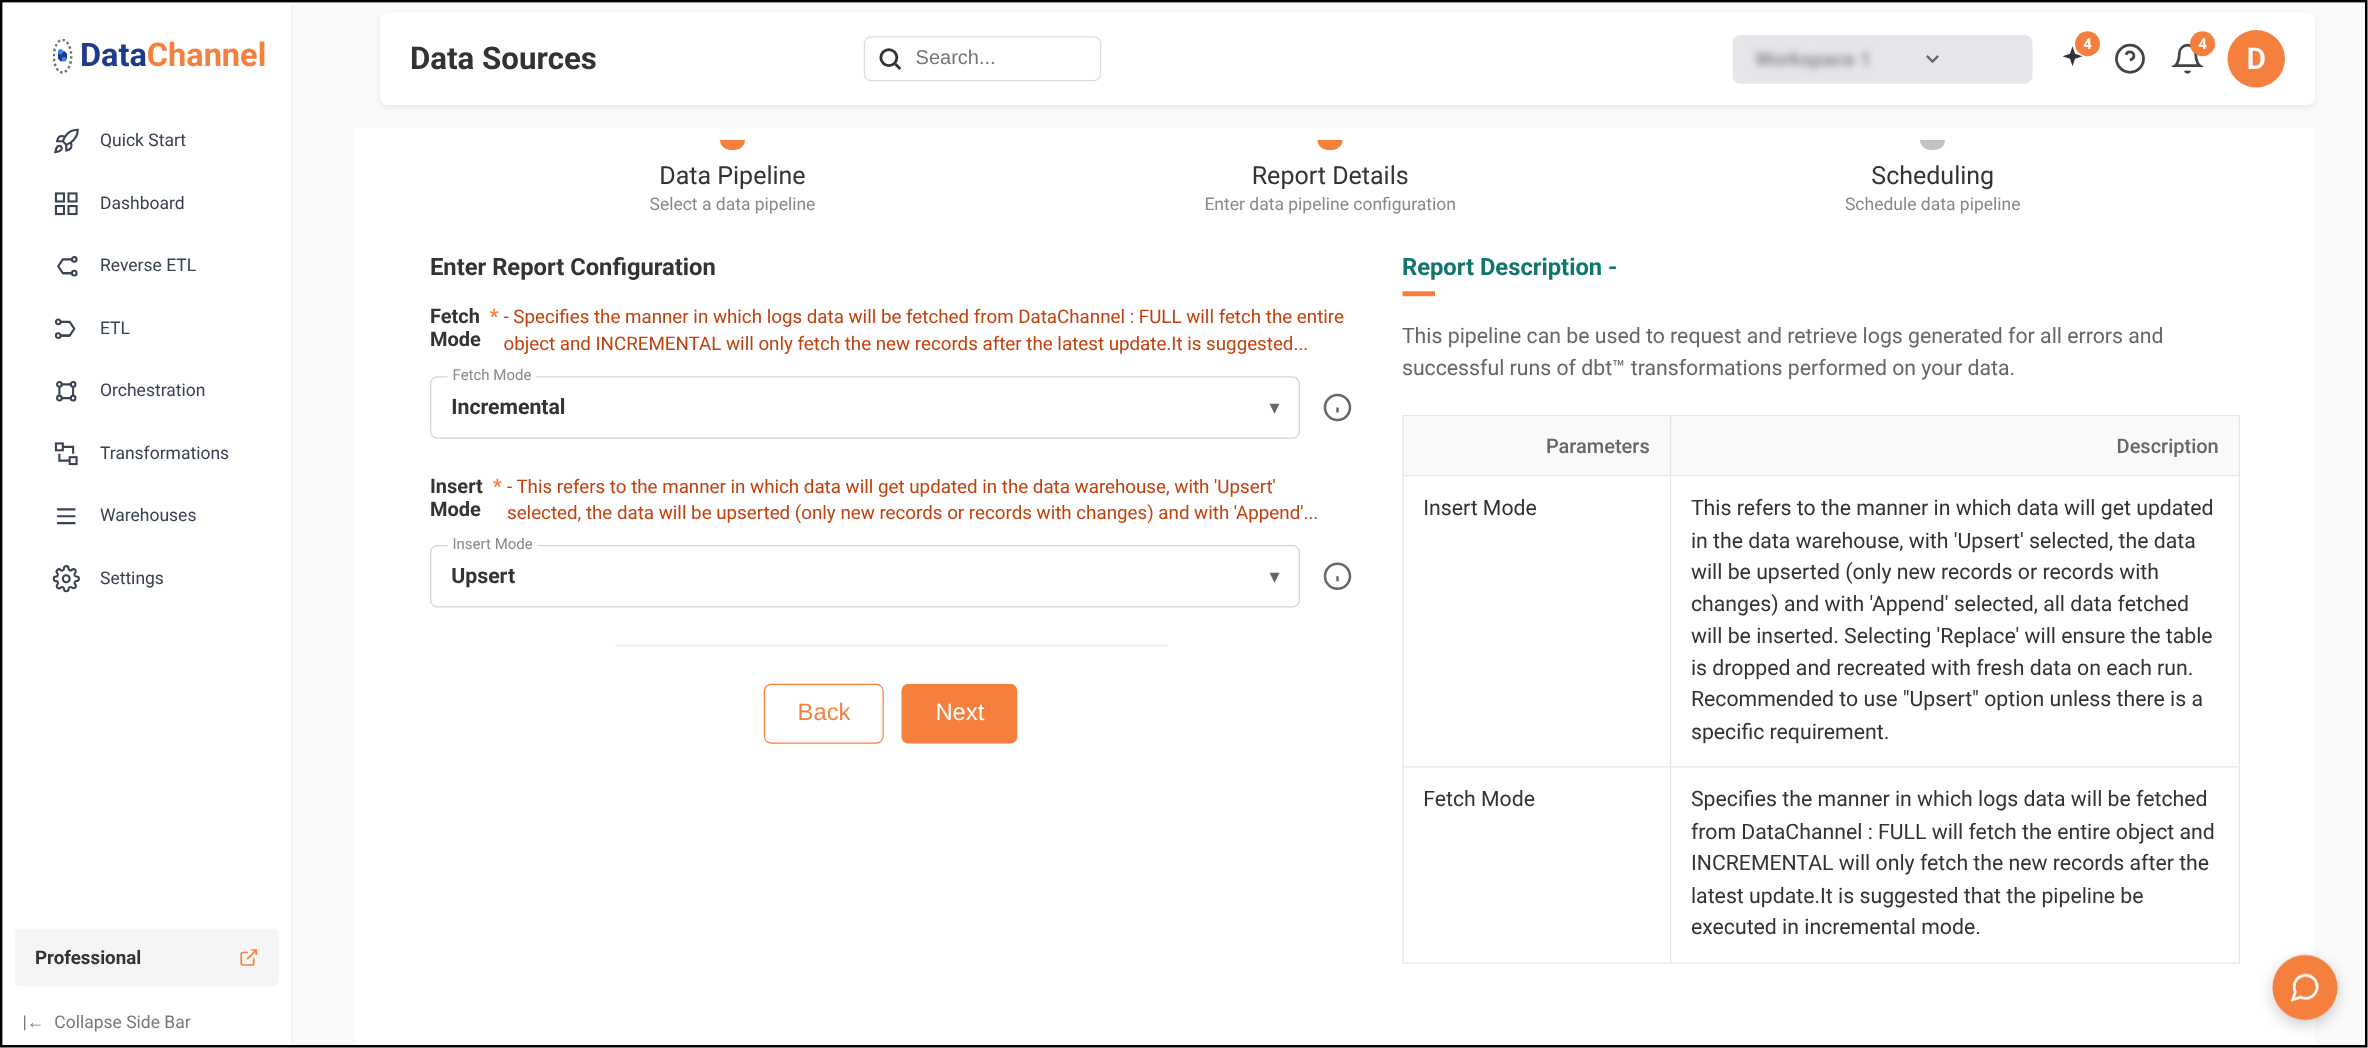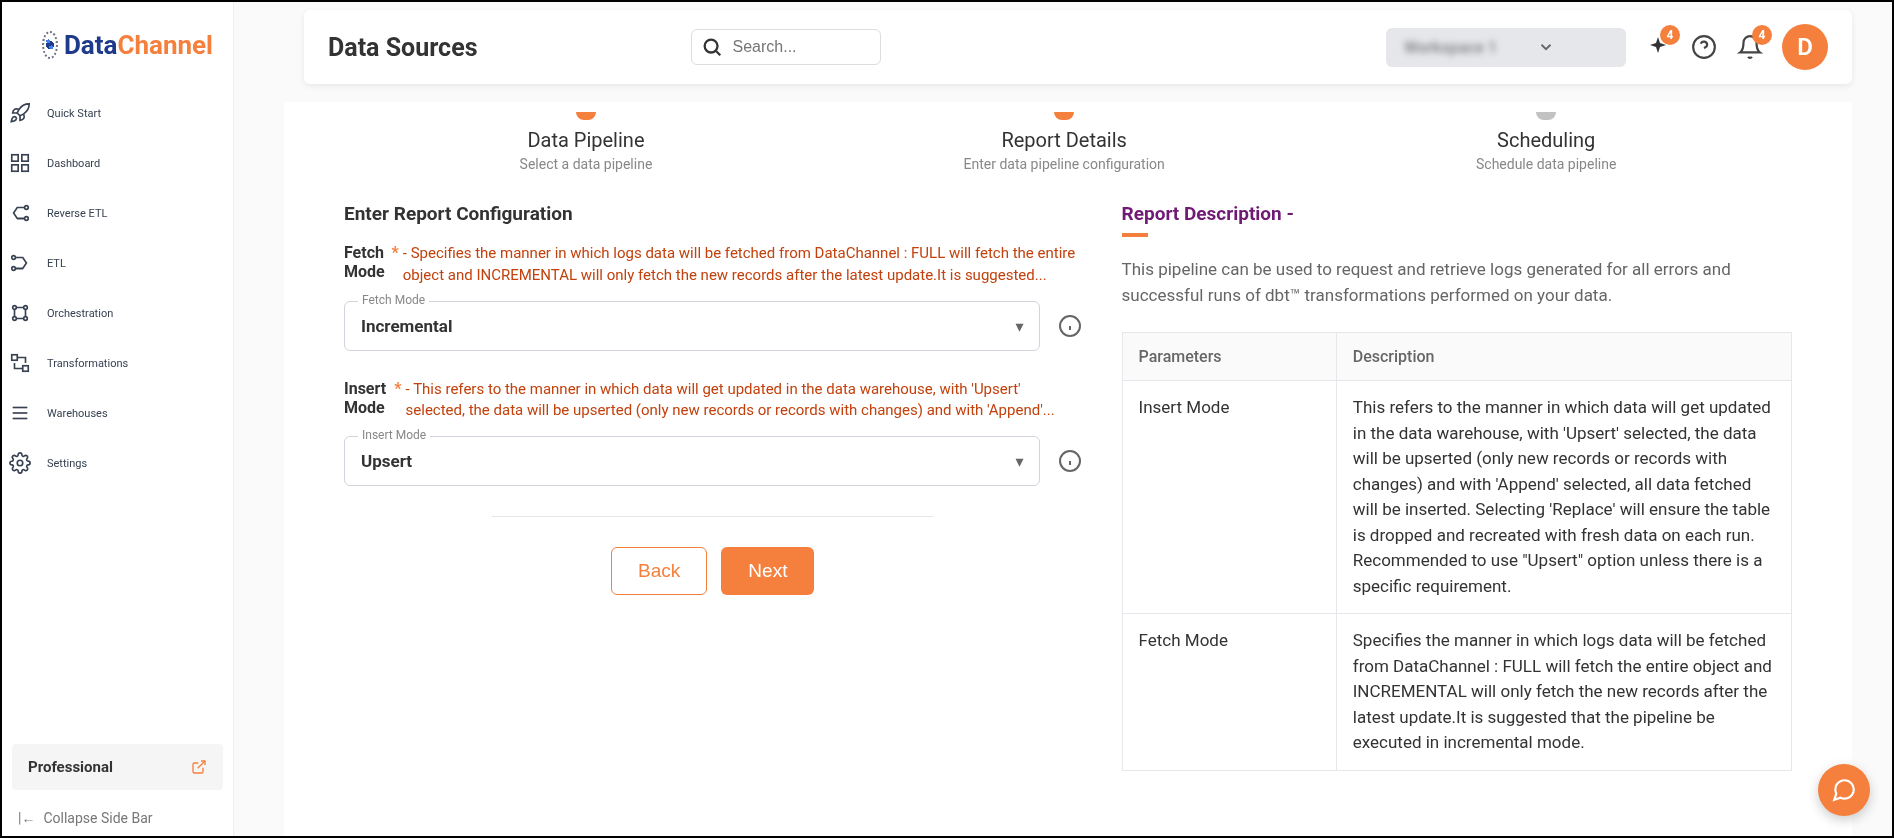--- a/index.html
+++ b/index.html
@@ -7,21 +7,21 @@
   .root { display: flex; height: 834px; }
 
   
   .sidebar { width: 232px; background: #fff; display: flex; flex-direction: column; border-right: 1px solid #eee; box-shadow: 2px 0 4px rgba(0,0,0,0.03); }
   .logo-wrap { padding: 28px 20px 20px 20px; margin-left: 20px; }
   .logo { display: flex; align-items: center; gap: 6px; font-size: 26px; font-weight: 700; }
   .logo-icon { width: 28px; height: 28px; border-radius: 50%; background: radial-gradient(circle at 35% 35%, #3b82f6 2px, transparent 2px), radial-gradient(circle at 60% 60%, #3b82f6 2px, transparent 2px), radial-gradient(circle at 50% 50%, #1e3a8a 4px, transparent 4px); border: 2px dotted #6b7280; }
   .logo-text1 { color: #1e3a8a; }
   .logo-text2 { color: #f5803e; }
   .nav { flex: 1; padding: 8px 0; }
-  .nav-item { display: flex; align-items: center; gap: 16px; padding: 14px 7px; color: #374151; font-size: 11px; cursor: pointer; }
+  .nav-item { display: flex; align-items: center; gap: 16px; padding: 14px 40px; color: #374151; font-size: 14px; cursor: pointer; }
   .nav-icon { width: 22px; height: 22px; display: inline-flex; align-items: center; justify-content: center; color: #374151; flex-shrink: 0; }
   .plan-box { margin: 10px; padding: 14px 16px; background: #f5f5f5; border-radius: 4px; display: flex; align-items: center; justify-content: space-between; }
   .plan-label { font-weight: 700; color: #333; font-size: 15px; }
   .plan-link { color: #f5803e; }
   .collapse-bar { padding: 10px 16px; font-size: 14px; color: #777; display: flex; align-items: center; gap: 8px; cursor: pointer; }
 
   
   .main { flex: 1; background: #fafafa; display: flex; flex-direction: column; overflow: hidden; }
   .topbar { margin: 8px 40px 8px 70px; background: #fff; border-radius: 6px; box-shadow: 0 2px 6px rgba(0,0,0,0.08); padding: 14px 24px; display: flex; align-items: center; gap: 24px; }
   .page-title-top { font-size: 25px; font-weight: 700; color: #333; margin-right: 40px; }
@@ -43,21 +43,21 @@
   .step-dot { width: 20px; height: 8px; background: #f5803e; border-radius: 0 0 12px 12px; margin: 0 auto 8px auto; }
   .step.inactive .step-dot { background: #c2c2c2; }
   .step-title { font-size: 20px; color: #333; }
   .step-sub { font-size: 14px; color: #888; margin-top: 4px; }
 
   .two-col { display: flex; gap: 40px; padding: 0 60px; }
   .col-left { flex: 1.1; }
   .col-right { flex: 1; }
 
   .section-title { font-size: 19px; font-weight: 700; color: #333; margin-bottom: 18px; }
-  .section-title-right { font-size: 19px; font-weight: 700; color: #701a75; margin-bottom: 8px; }
+  .section-title-right { font-size: 19px; font-weight: 700; color: #0f766e; margin-bottom: 8px; }
   .accent-bar { width: 26px; height: 4px; background: #f5803e; margin-bottom: 20px; }
 
   .field-group { margin-bottom: 28px; }
   .field-label-row { display: flex; align-items: flex-start; gap: 4px; margin-bottom: 14px; }
   .field-label { font-weight: 700; color: #333; font-size: 16px; }
   .field-req { color: #f5803e; font-weight: 700; }
   .field-help { color: #c2410c; font-size: 15px; line-height: 1.45; }
   .select-row { display: flex; align-items: center; gap: 18px; }
   .select-box { flex: 1; position: relative; }
   .select-box .float-label { position: absolute; top: -8px; left: 14px; background: #fff; padding: 0 4px; font-size: 12px; color: #888; }
@@ -68,21 +68,21 @@
   .divider { border: none; border-top: 1px solid #e5e7eb; margin: 30px 80px 30px 80px; width: 60%; margin-left: auto; margin-right: auto; }
 
   .btn-row { display: flex; gap: 14px; justify-content: center; margin-top: 10px; }
   .btn { padding: 12px 26px; border-radius: 6px; font-size: 19px; font-weight: 500; cursor: pointer; border: 1px solid transparent; }
   .btn-back { background: #fff; border-color: #f5803e; color: #f5803e; }
   .btn-next { background: #f5803e; color: #fff; }
 
   .desc-text { color: #666; font-size: 17px; line-height: 1.5; margin-bottom: 24px; }
 
   .param-table { width: 100%; border-collapse: collapse; border: 1px solid #e5e7eb; }
-  .param-table th { text-align: left; padding: 14px 16px; font-weight: 500; color: #666; font-size: 16px; background: #fafafa; border-bottom: 1px solid #e5e7eb; border-right: 1px solid #e5e7eb; }
+  .param-table th { text-align: right; padding: 14px 16px; font-weight: 500; color: #666; font-size: 16px; background: #fafafa; border-bottom: 1px solid #e5e7eb; border-right: 1px solid #e5e7eb; }
   .param-table td { padding: 14px 16px; vertical-align: top; border-bottom: 1px solid #e5e7eb; border-right: 1px solid #e5e7eb; font-size: 17px; color: #333; line-height: 1.5; }
   .param-table td.param-name { width: 32%; }
 
   .chat-bubble { position: fixed; right: 24px; bottom: 22px; width: 52px; height: 52px; border-radius: 50%; background: #f5803e; display: flex; align-items: center; justify-content: center; color: #fff; box-shadow: 0 4px 12px rgba(0,0,0,0.2); cursor: pointer; }
 
   svg { display: block; }
 </style>
 </head>
 <body>
 

